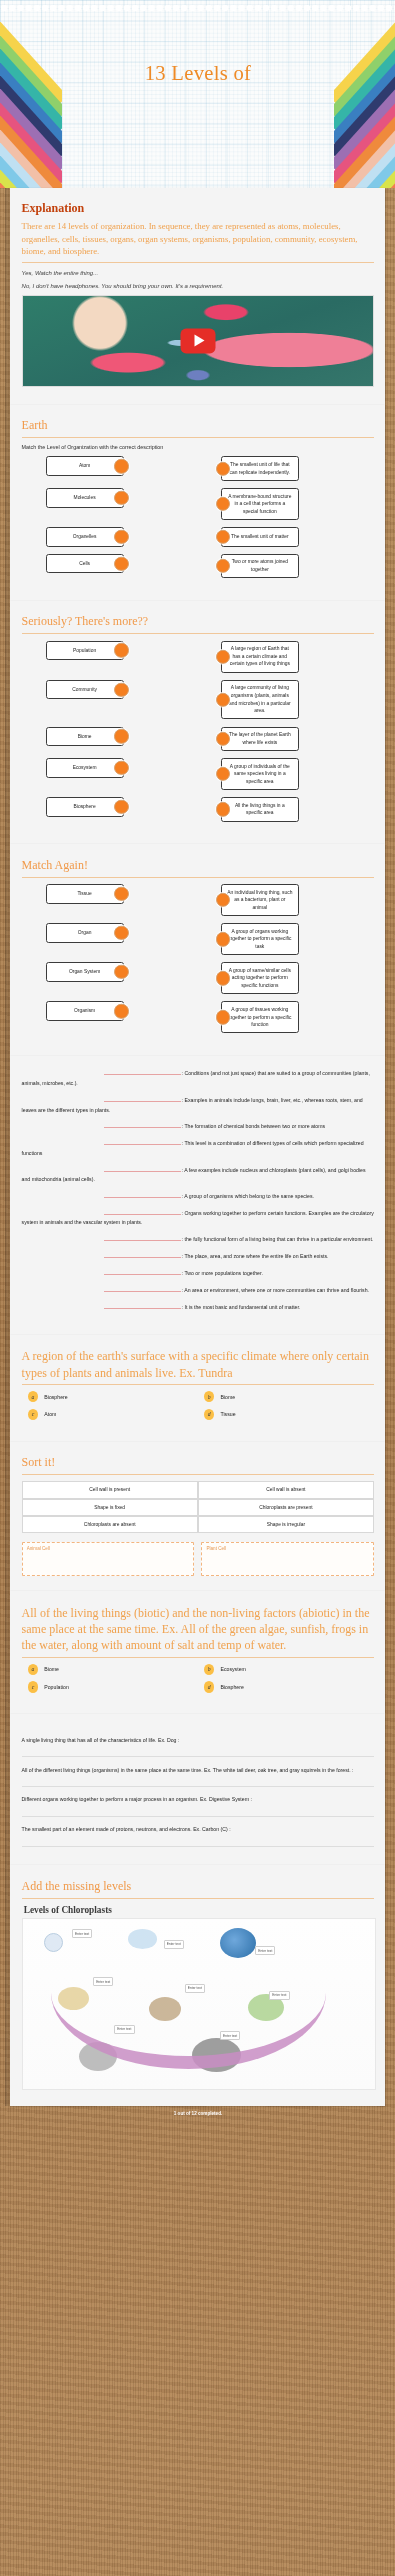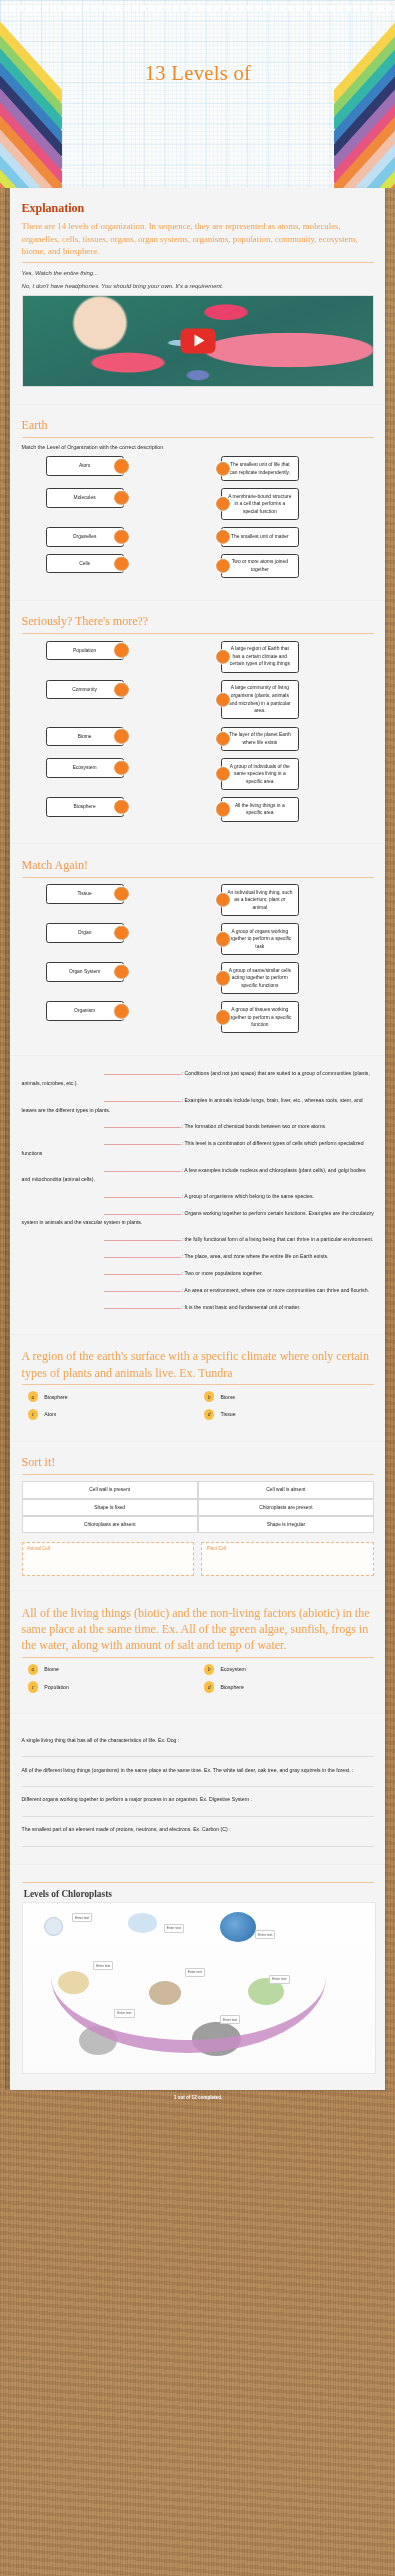--- a/index.html
+++ b/index.html
@@ -512,20 +512,21 @@
         <p class="shortq">All of the different living things (organisms) in the same place at the same time. Ex. The white tail deer, oak tree, and gray squirrels in the forest. :</p>
         <div class="answerline"></div>
         <p class="shortq">Different organs working together to perform a major process in an organism. Ex. Digestive System :</p>
         <div class="answerline"></div>
         <p class="shortq">The smallest part of an element made of protons, neutrons, and electrons. Ex. Carbon (C) :</p>
         <div class="answerline"></div>
       </div>
   </div>
 
   <div class="sheet">
+    <h2 class="sec orange">Add the missing levels</h2>
     <hr class="rule">
     <div class="diagram-wrap">
       <div class="dtitle">Levels of Chloroplasts</div>
       <div class="diagram" id="diagram">
         <div class="blob" style="left:6%;top:8%;width:17.5px;height:17.5px;background:#dfe9f4;border:0.5px solid #b9cde0;"></div>
         <div class="blob" style="left:30%;top:6%;width:29px;height:19.6px;background:#cfe3f2;"></div>
         <div class="blob" style="left:56%;top:5%;width:36px;height:30px;background:radial-gradient(circle at 40% 40%,#6fa8dc,#2c6fa8);"></div>
         <div class="blob" style="left:10%;top:40%;width:31px;height:23px;background:#e8d7a8;"></div>
         <div class="blob" style="left:36%;top:46%;width:32px;height:24px;background:#cbb79a;"></div>
         <div class="blob" style="left:64%;top:44%;width:36px;height:27px;background:#b9d9a0;"></div>

